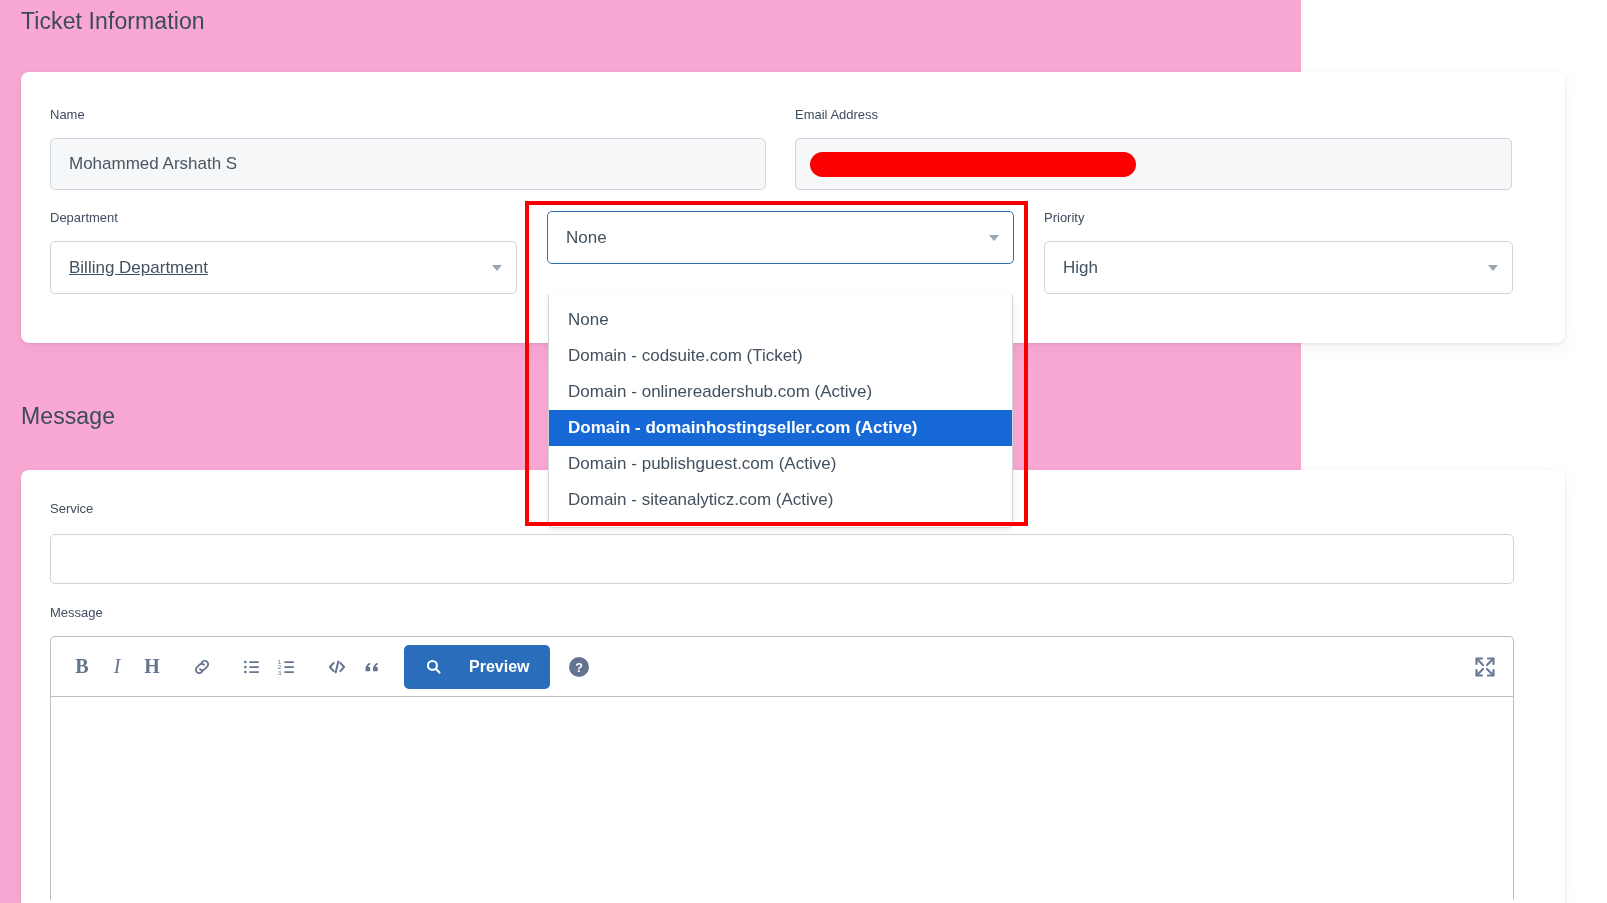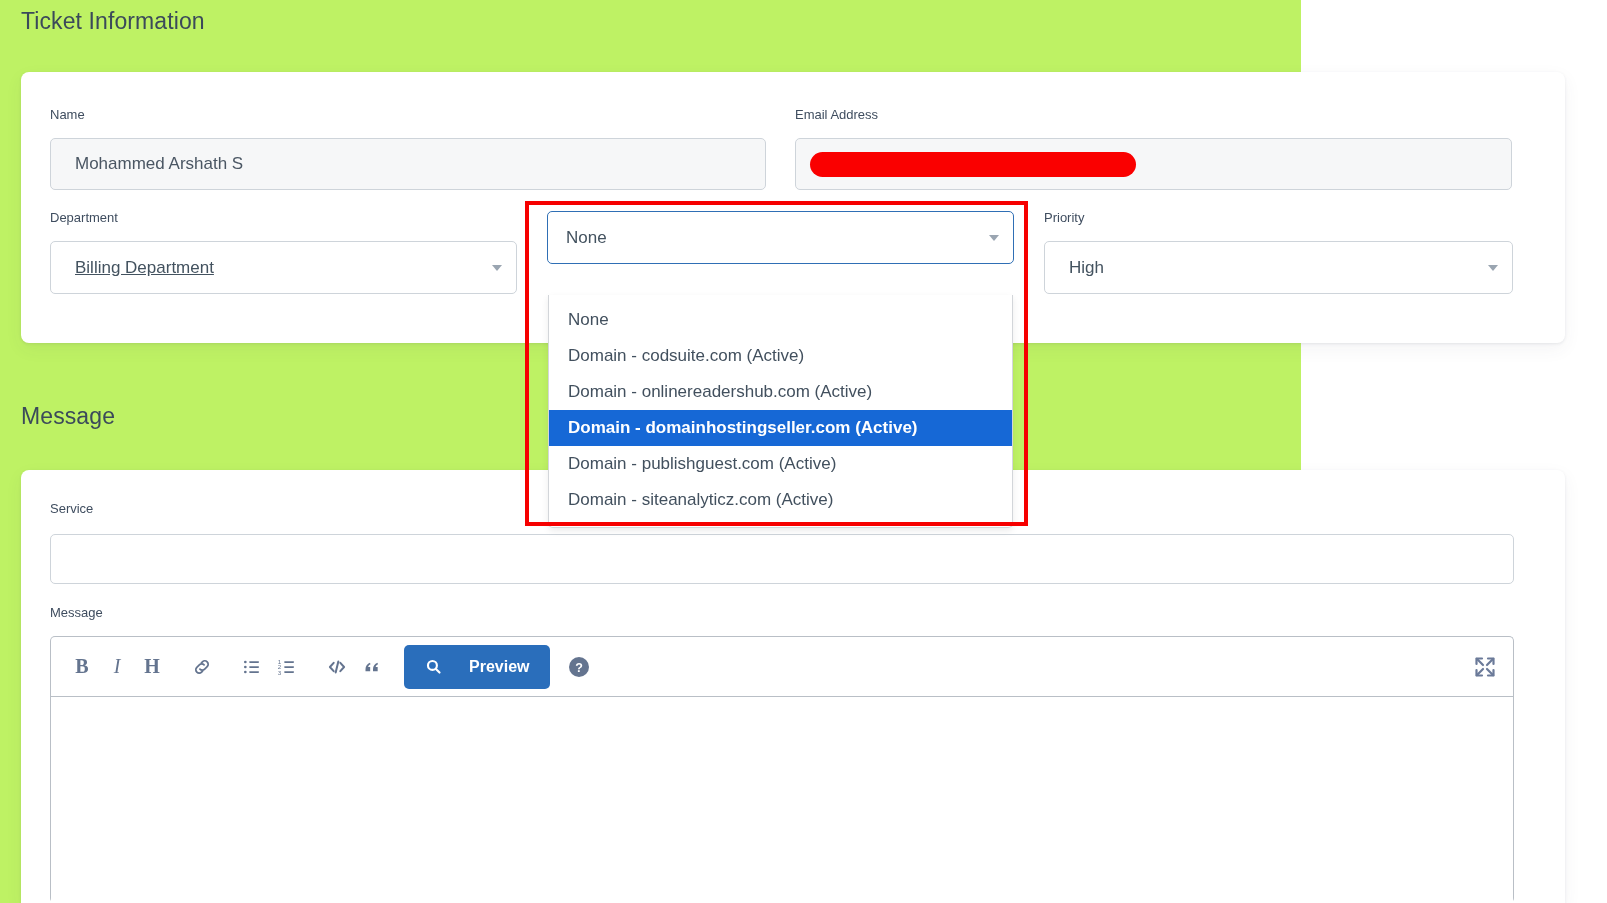--- a/index.html
+++ b/index.html
@@ -13,21 +13,21 @@
     font-family: "Liberation Sans", sans-serif;
     color: #3c4858;
     overflow: hidden;
     position: relative;
   }
 
   .page {
     position: relative;
     width: 1301px;
     height: 903px;
-    background: #bef264;
+    background: #f9a8d4;
   }
 
   
   .section-title {
     font-size: 23px;
     font-weight: 400;
     color: #3b4a5a;
     letter-spacing: 0.1px;
   }
   #ticket-info-title {
@@ -73,21 +73,21 @@
   }
   .control {
     box-sizing: border-box;
     border: 1px solid #ced4da;
     border-radius: 5px;
     background: #ffffff;
     font-size: 17px;
     color: #43525f;
     display: flex;
     align-items: center;
-    padding: 0 24px;
+    padding: 0 18px;
   }
   .control.readonly {
     background: #f6f7f8;
     color: #4a5663;
   }
   .control.empty { padding: 0 14px; }
 
   .select-wrap {
     position: relative;
   }
@@ -296,21 +296,21 @@
 
   <div id="related-service-group">
 
     <div id="related-service-select">
       <span>None</span>
       <span class="caret"></span>
     </div>
 
     <div id="related-service-menu">
       <div class="menu-item">None</div>
-      <div class="menu-item">Domain - codsuite.com (Active)</div>
+      <div class="menu-item">Domain - codsuite.com (Ticket)</div>
       <div class="menu-item">Domain - onlinereadershub.com (Active)</div>
       <div class="menu-item selected">Domain - domainhostingseller.com (Active)</div>
       <div class="menu-item">Domain - publishguest.com (Active)</div>
       <div class="menu-item">Domain - siteanalyticz.com (Active)</div>
     </div>
   </div>
 
   <div id="annotation-box"></div>
 
   <div class="section-title" id="message-title">Message</div>

